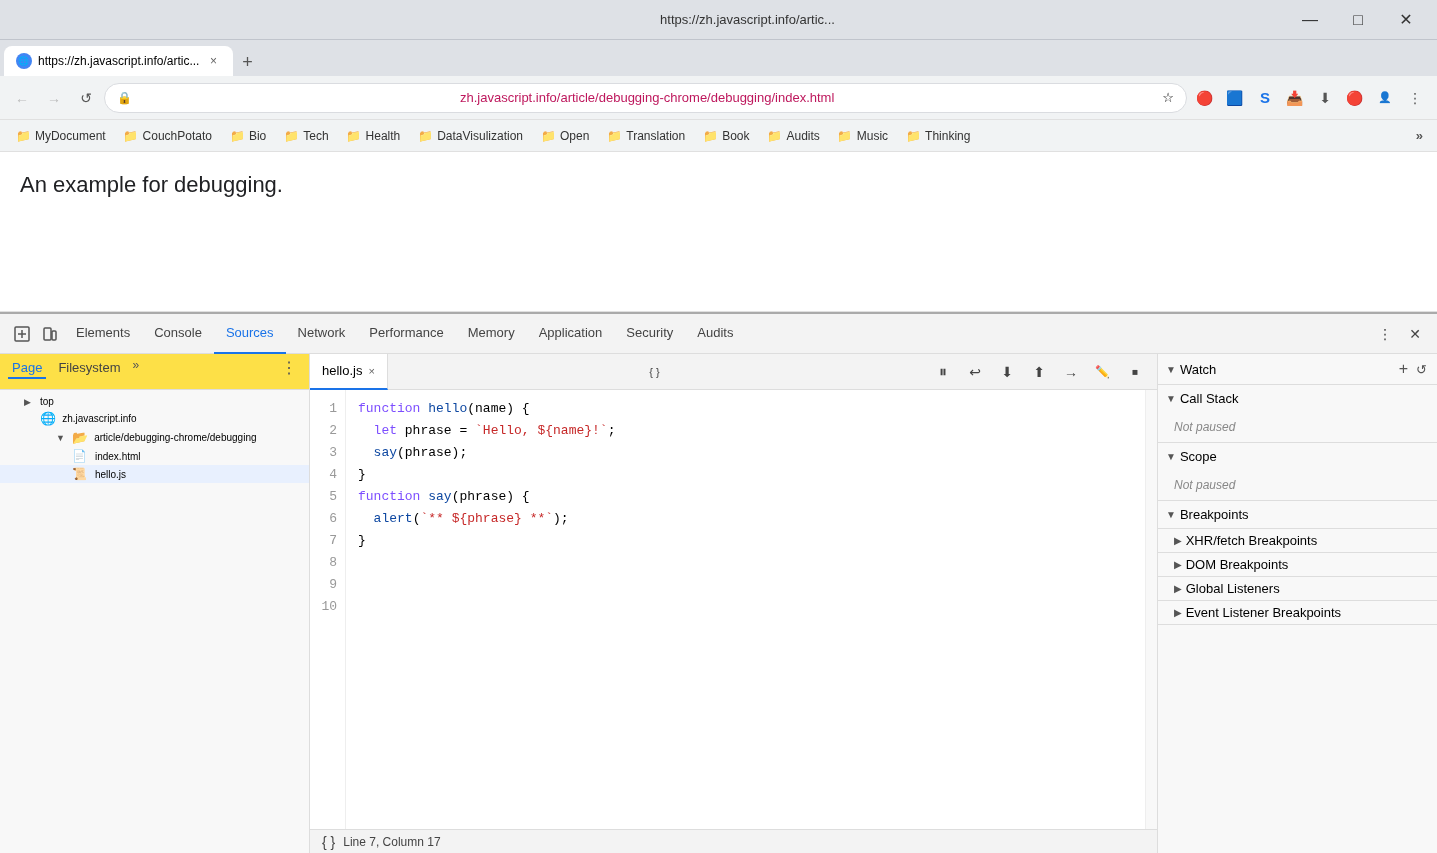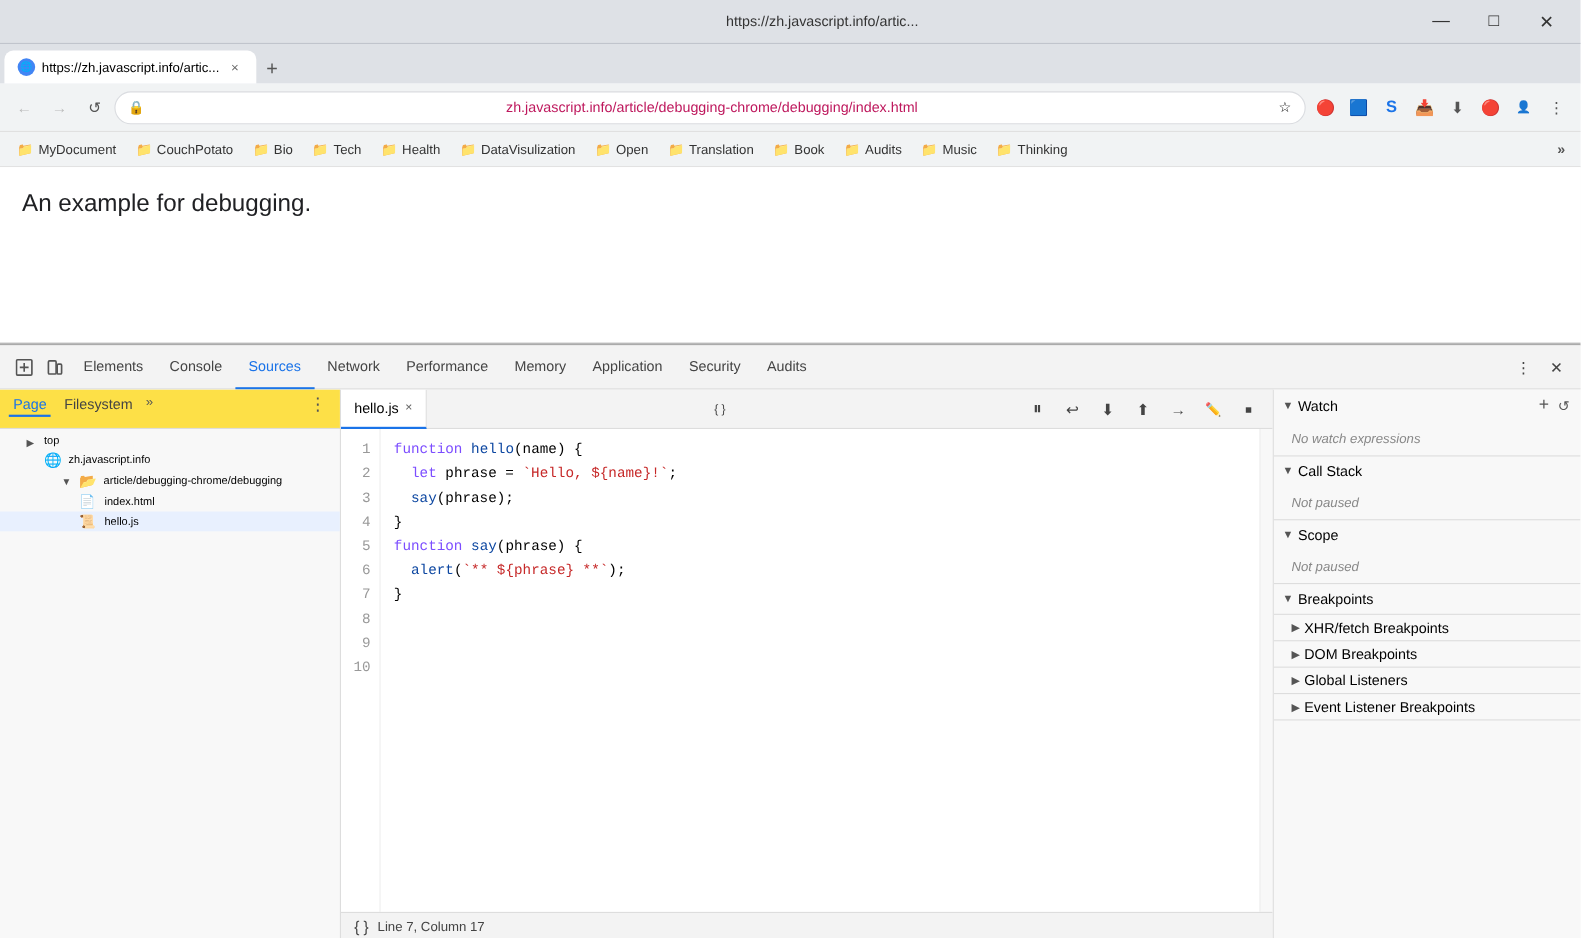--- a/index.html
+++ b/index.html
@@ -332,21 +332,20 @@
 
     <div class="right-panel">
 
       <div class="rp-section">
         <div class="rp-section-header">
           <span class="rp-arrow">▼</span>
           <span class="rp-title">Watch</span>
           <button class="rp-add">+</button>
           <button class="rp-refresh">↺</button>
         </div>
-        <div class="rp-empty">No watch expressions</div>
       </div>
 
       <div class="rp-section">
         <div class="rp-section-header">
           <span class="rp-arrow">▼</span>
           <span class="rp-title">Call Stack</span>
         </div>
         <div class="rp-empty">Not paused</div>
       </div>
 

